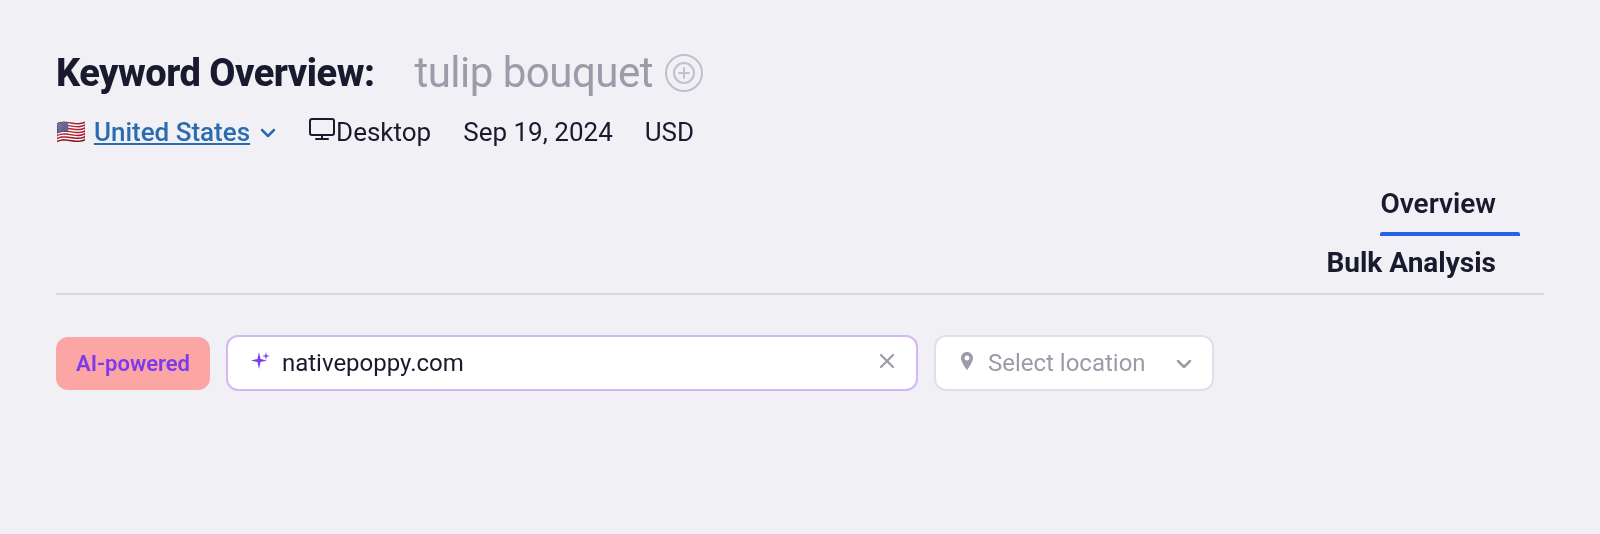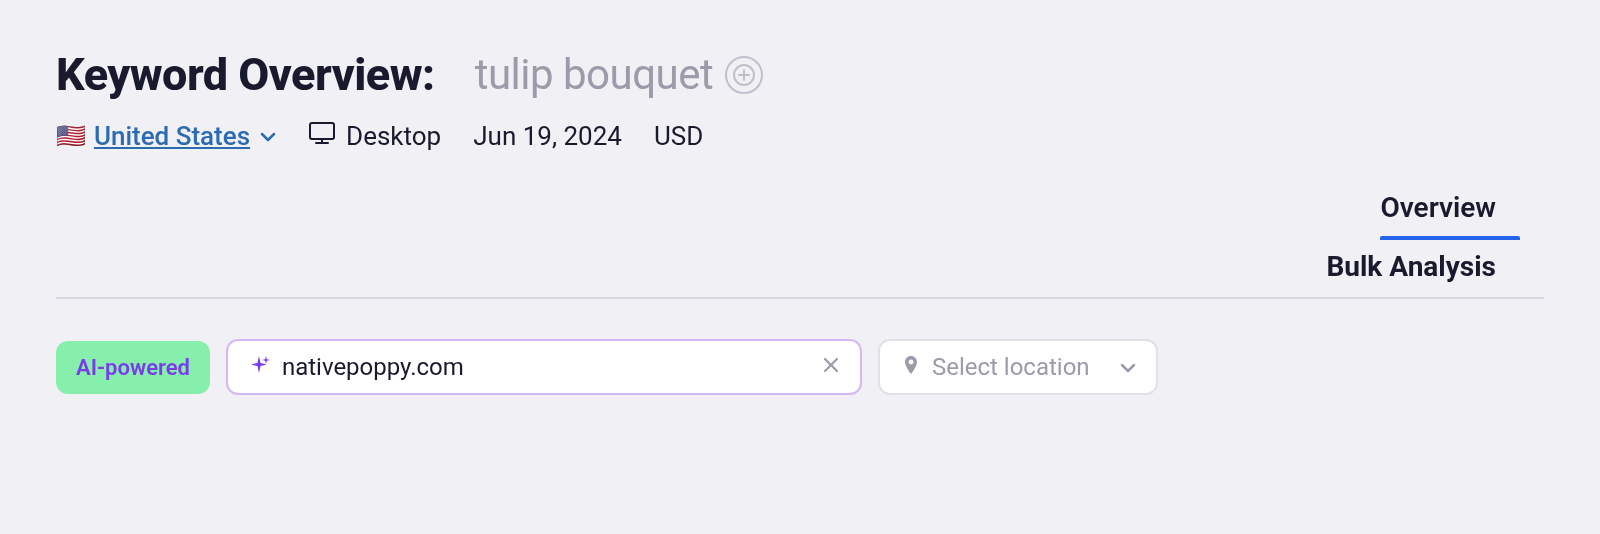--- a/index.html
+++ b/index.html
@@ -28,21 +28,21 @@
     }
 
     .title-row {
       display: flex;
       align-items: center;
       gap: 12px;
       margin-bottom: 20px;
     }
 
     .title-keyword {
-      font-size: 45px;
+      font-size: 38px;
       font-weight: 800;
       color: #1a1a2e;
       letter-spacing: -0.5px;
     }
 
     .title-query {
       font-size: 42px;
       font-weight: 400;
       color: #9b9baa;
       letter-spacing: -0.5px;
@@ -90,21 +90,20 @@
 
     .chevron-down {
       color: #2b6cb0;
       font-size: 20px;
       margin-left: 2px;
     }
 
     .meta-item {
       display: flex;
       align-items: center;
-      gap: 10px;
       font-size: 26px;
       color: #1a1a2e;
       font-weight: 400;
     }
 
     .desktop-icon {
       font-size: 24px;
       color: #1a1a2e;
     }
 
@@ -148,39 +147,39 @@
     }
 
     .ai-section {
       display: flex;
       align-items: center;
       gap: 16px;
       margin-top: 40px;
     }
 
     .ai-badge {
-      background-color: #86efac;
+      background-color: #fca5a5;
       color: #7c3aed;
       font-size: 22px;
       font-weight: 600;
       padding: 14px 20px;
       border-radius: 12px;
       white-space: nowrap;
       flex-shrink: 0;
     }
 
     .search-input-container {
       display: flex;
       align-items: center;
       background: white;
       border: 2px solid #d4b8f5;
       border-radius: 12px;
       padding: 12px 20px;
       flex: 0 0 auto;
-      width: 636px;
+      width: 692px;
       gap: 12px;
     }
 
     .sparkle-icon {
       color: #7c3aed;
       font-size: 22px;
       flex-shrink: 0;
     }
 
     .search-text {
@@ -261,21 +260,21 @@
             <rect x="2" y="2" width="24" height="16" rx="2" stroke="#1a1a2e" stroke-width="2"></rect>
             <line x1="10" y1="18" x2="18" y2="18" stroke="#1a1a2e" stroke-width="2"></line>
             <line x1="14" y1="18" x2="14" y2="22" stroke="#1a1a2e" stroke-width="2"></line>
             <line x1="8" y1="22" x2="20" y2="22" stroke="#1a1a2e" stroke-width="2" stroke-linecap="round"></line>
           </svg>
         </span>
         <span>Desktop</span>
       </div>
 
       <div class="meta-item">
-        <span>Jun 19, 2024</span>
+        <span>Sep 19, 2024</span>
       </div>
 
       <div class="meta-item">
         <span>USD</span>
       </div>
     </div>
   </div>
 
   <div class="tabs-section">
     <div class="tabs-row">

